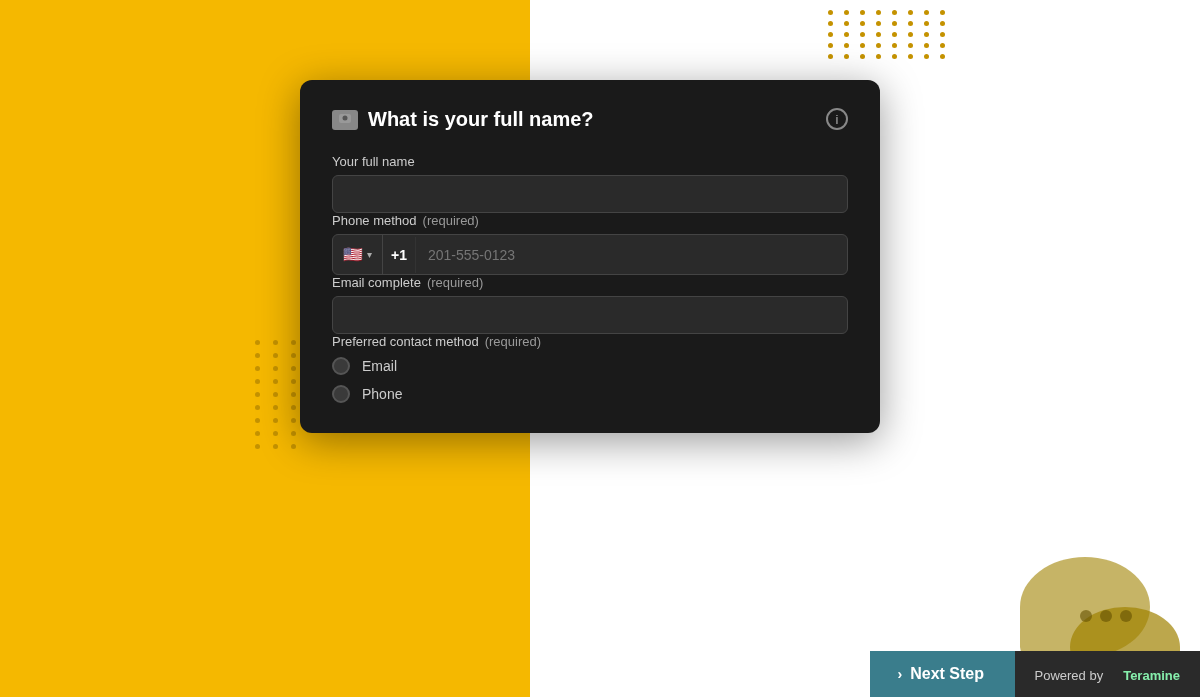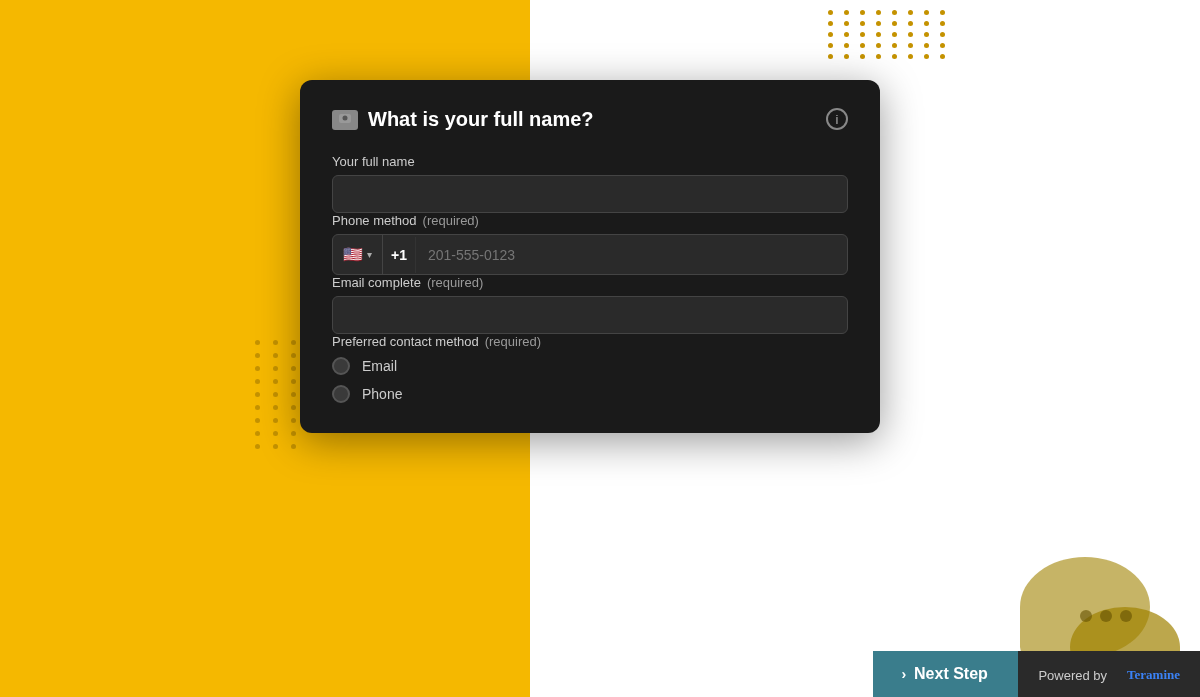--- a/index.html
+++ b/index.html
@@ -313,23 +313,22 @@
       background: #2a2a2a;
       color: #cccccc;
       padding: 14px 20px;
       font-size: 13px;
       display: flex;
       align-items: flex-end;
       gap: 20px;
     }
 
     .powered-by .brand {
-      color: #3b82f6;
+      color: #86efac;
       font-weight: 700;
-      font-family: Liberation Serif, serif;
     }
   </style>
 </head>
 <body>
 
 <div class="bg-left"></div>
 <div class="bg-right"></div>
 
 <div class="dots-top-right">
   <div class="dot"></div>

